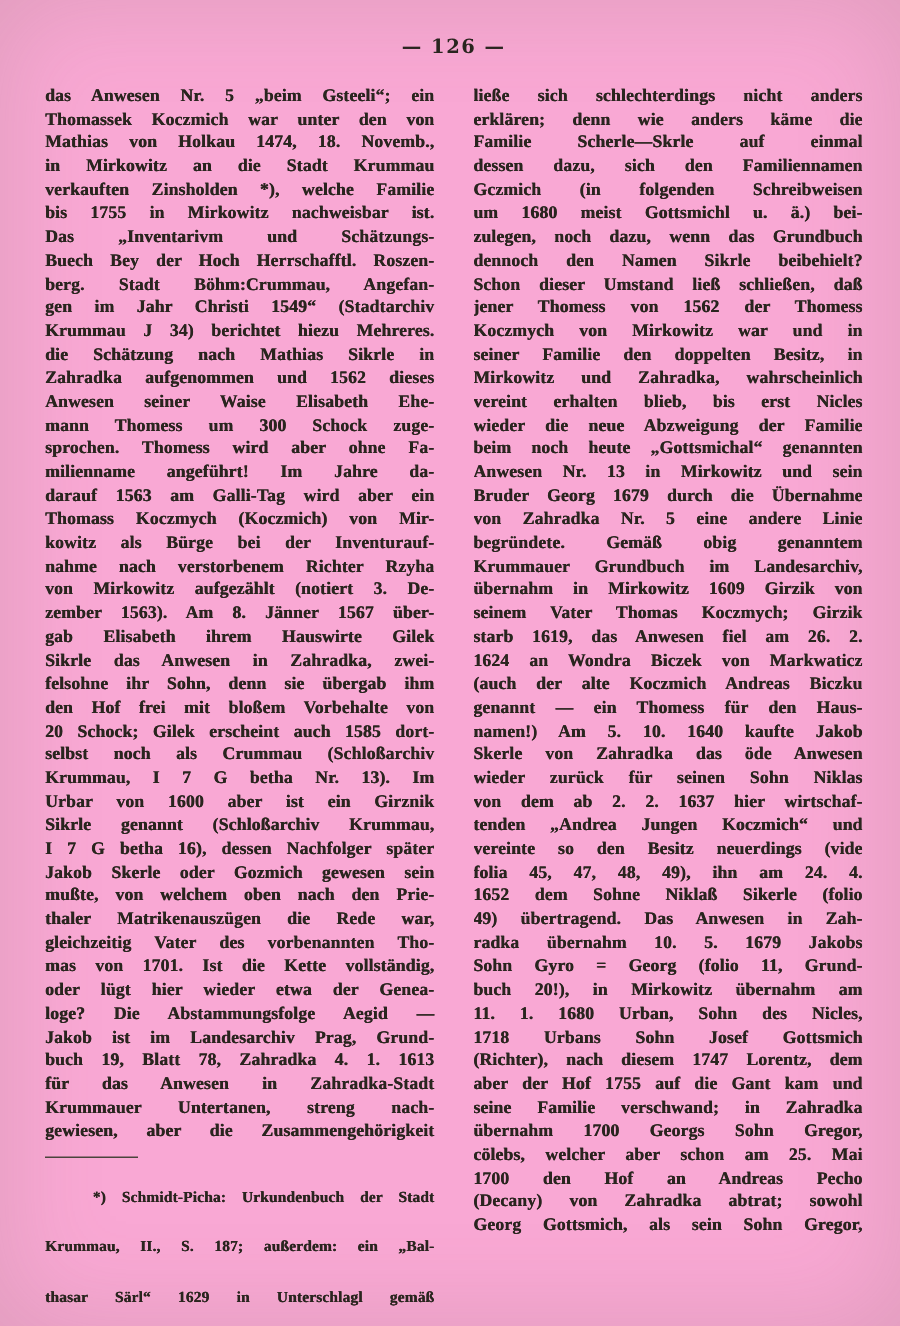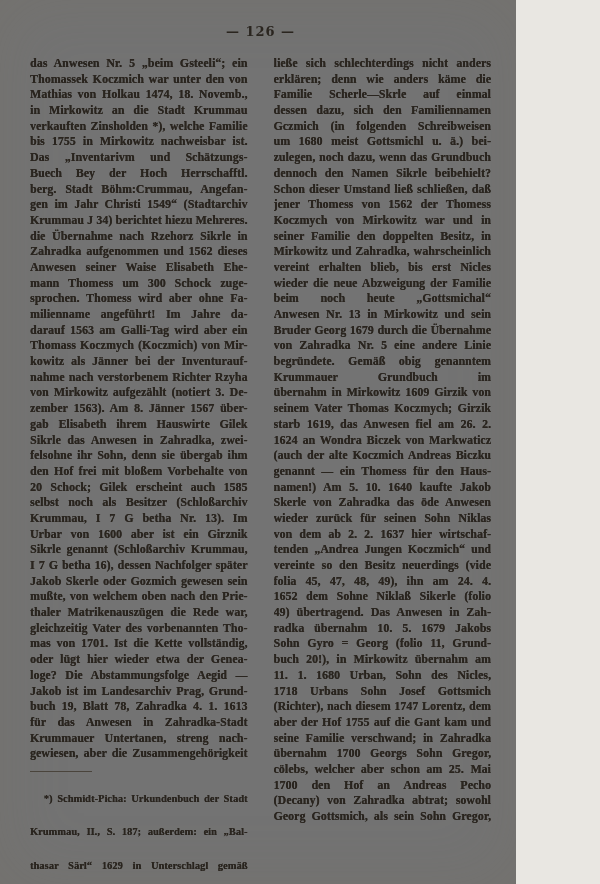--- a/index.html
+++ b/index.html
@@ -4,24 +4,24 @@
 <style>
   html, body { margin: 0; padding: 0; }
   body {
     width: 600px; height: 884px;
     background: #e9e7e2;
     font-family: "DejaVu Serif", serif;
     overflow: hidden;
   }
   .page {
     position: relative;
-    width: 516px; height: 884px;
+    width: 600px; height: 884px;
     box-sizing: border-box;
     padding: 24px 25px 0 30px;
-    background: #737373;
+    background: #f9a8d4;
     box-shadow: inset 0 0 70px rgba(120,110,92,0.20);
     color: #2a251f;
   }
   .page-number {
     text-align: center;
     font-size: 13px;
     font-weight: bold;
     letter-spacing: 1px;
     margin-bottom: 17px;
   }
@@ -69,38 +69,38 @@
           <div class="text-line">Thomassek Koczmich war unter den von</div>
           <div class="text-line">Mathias von Holkau 1474, 18. Novemb.,</div>
           <div class="text-line">in Mirkowitz an die Stadt Krummau</div>
           <div class="text-line">verkauften Zinsholden *), welche Familie</div>
           <div class="text-line">bis 1755 in Mirkowitz nachweisbar ist.</div>
           <div class="text-line">Das „Inventarivm und Schätzungs-</div>
           <div class="text-line">Buech Bey der Hoch Herrschafftl. Roszen-</div>
           <div class="text-line">berg. Stadt Böhm:Crummau, Angefan-</div>
           <div class="text-line">gen im Jahr Christi 1549“ (Stadtarchiv</div>
           <div class="text-line">Krummau J 34) berichtet hiezu Mehreres.</div>
-          <div class="text-line">die Übernahme nach Rzehorz Sikrle in</div>
+          <div class="text-line">die Schätzung nach Mathias Sikrle in</div>
           <div class="text-line">Zahradka aufgenommen und 1562 dieses</div>
           <div class="text-line">Anwesen seiner Waise Elisabeth Ehe-</div>
           <div class="text-line">mann Thomess um 300 Schock zuge-</div>
           <div class="text-line">sprochen. Thomess wird aber ohne Fa-</div>
           <div class="text-line">milienname angeführt! Im Jahre da-</div>
           <div class="text-line">darauf 1563 am Galli-Tag wird aber ein</div>
           <div class="text-line">Thomass Koczmych (Koczmich) von Mir-</div>
-          <div class="text-line">kowitz als Jänner bei der Inventurauf-</div>
+          <div class="text-line">kowitz als Bürge bei der Inventurauf-</div>
           <div class="text-line">nahme nach verstorbenem Richter Rzyha</div>
           <div class="text-line">von Mirkowitz aufgezählt (notiert 3. De-</div>
           <div class="text-line">zember 1563). Am 8. Jänner 1567 über-</div>
           <div class="text-line">gab Elisabeth ihrem Hauswirte Gilek</div>
           <div class="text-line">Sikrle das Anwesen in Zahradka, zwei-</div>
           <div class="text-line">felsohne ihr Sohn, denn sie übergab ihm</div>
           <div class="text-line">den Hof frei mit bloßem Vorbehalte von</div>
           <div class="text-line">20 Schock; Gilek erscheint auch 1585 dort-</div>
-          <div class="text-line">selbst noch als Besitzer (Schloßarchiv</div>
+          <div class="text-line">selbst noch als Crummau (Schloßarchiv</div>
           <div class="text-line">Krummau, I 7 G betha Nr. 13).  Im</div>
           <div class="text-line">Urbar von 1600 aber ist ein Girznik</div>
           <div class="text-line">Sikrle genannt (Schloßarchiv Krummau,</div>
           <div class="text-line">I 7 G betha 16), dessen Nachfolger später</div>
           <div class="text-line">Jakob Skerle oder Gozmich gewesen sein</div>
           <div class="text-line">mußte, von welchem oben nach den Prie-</div>
           <div class="text-line">thaler Matrikenauszügen die Rede war,</div>
           <div class="text-line">gleichzeitig Vater des vorbenannten Tho-</div>
           <div class="text-line">mas von 1701. Ist die Kette vollständig,</div>
           <div class="text-line">oder lügt hier wieder etwa der Genea-</div>

